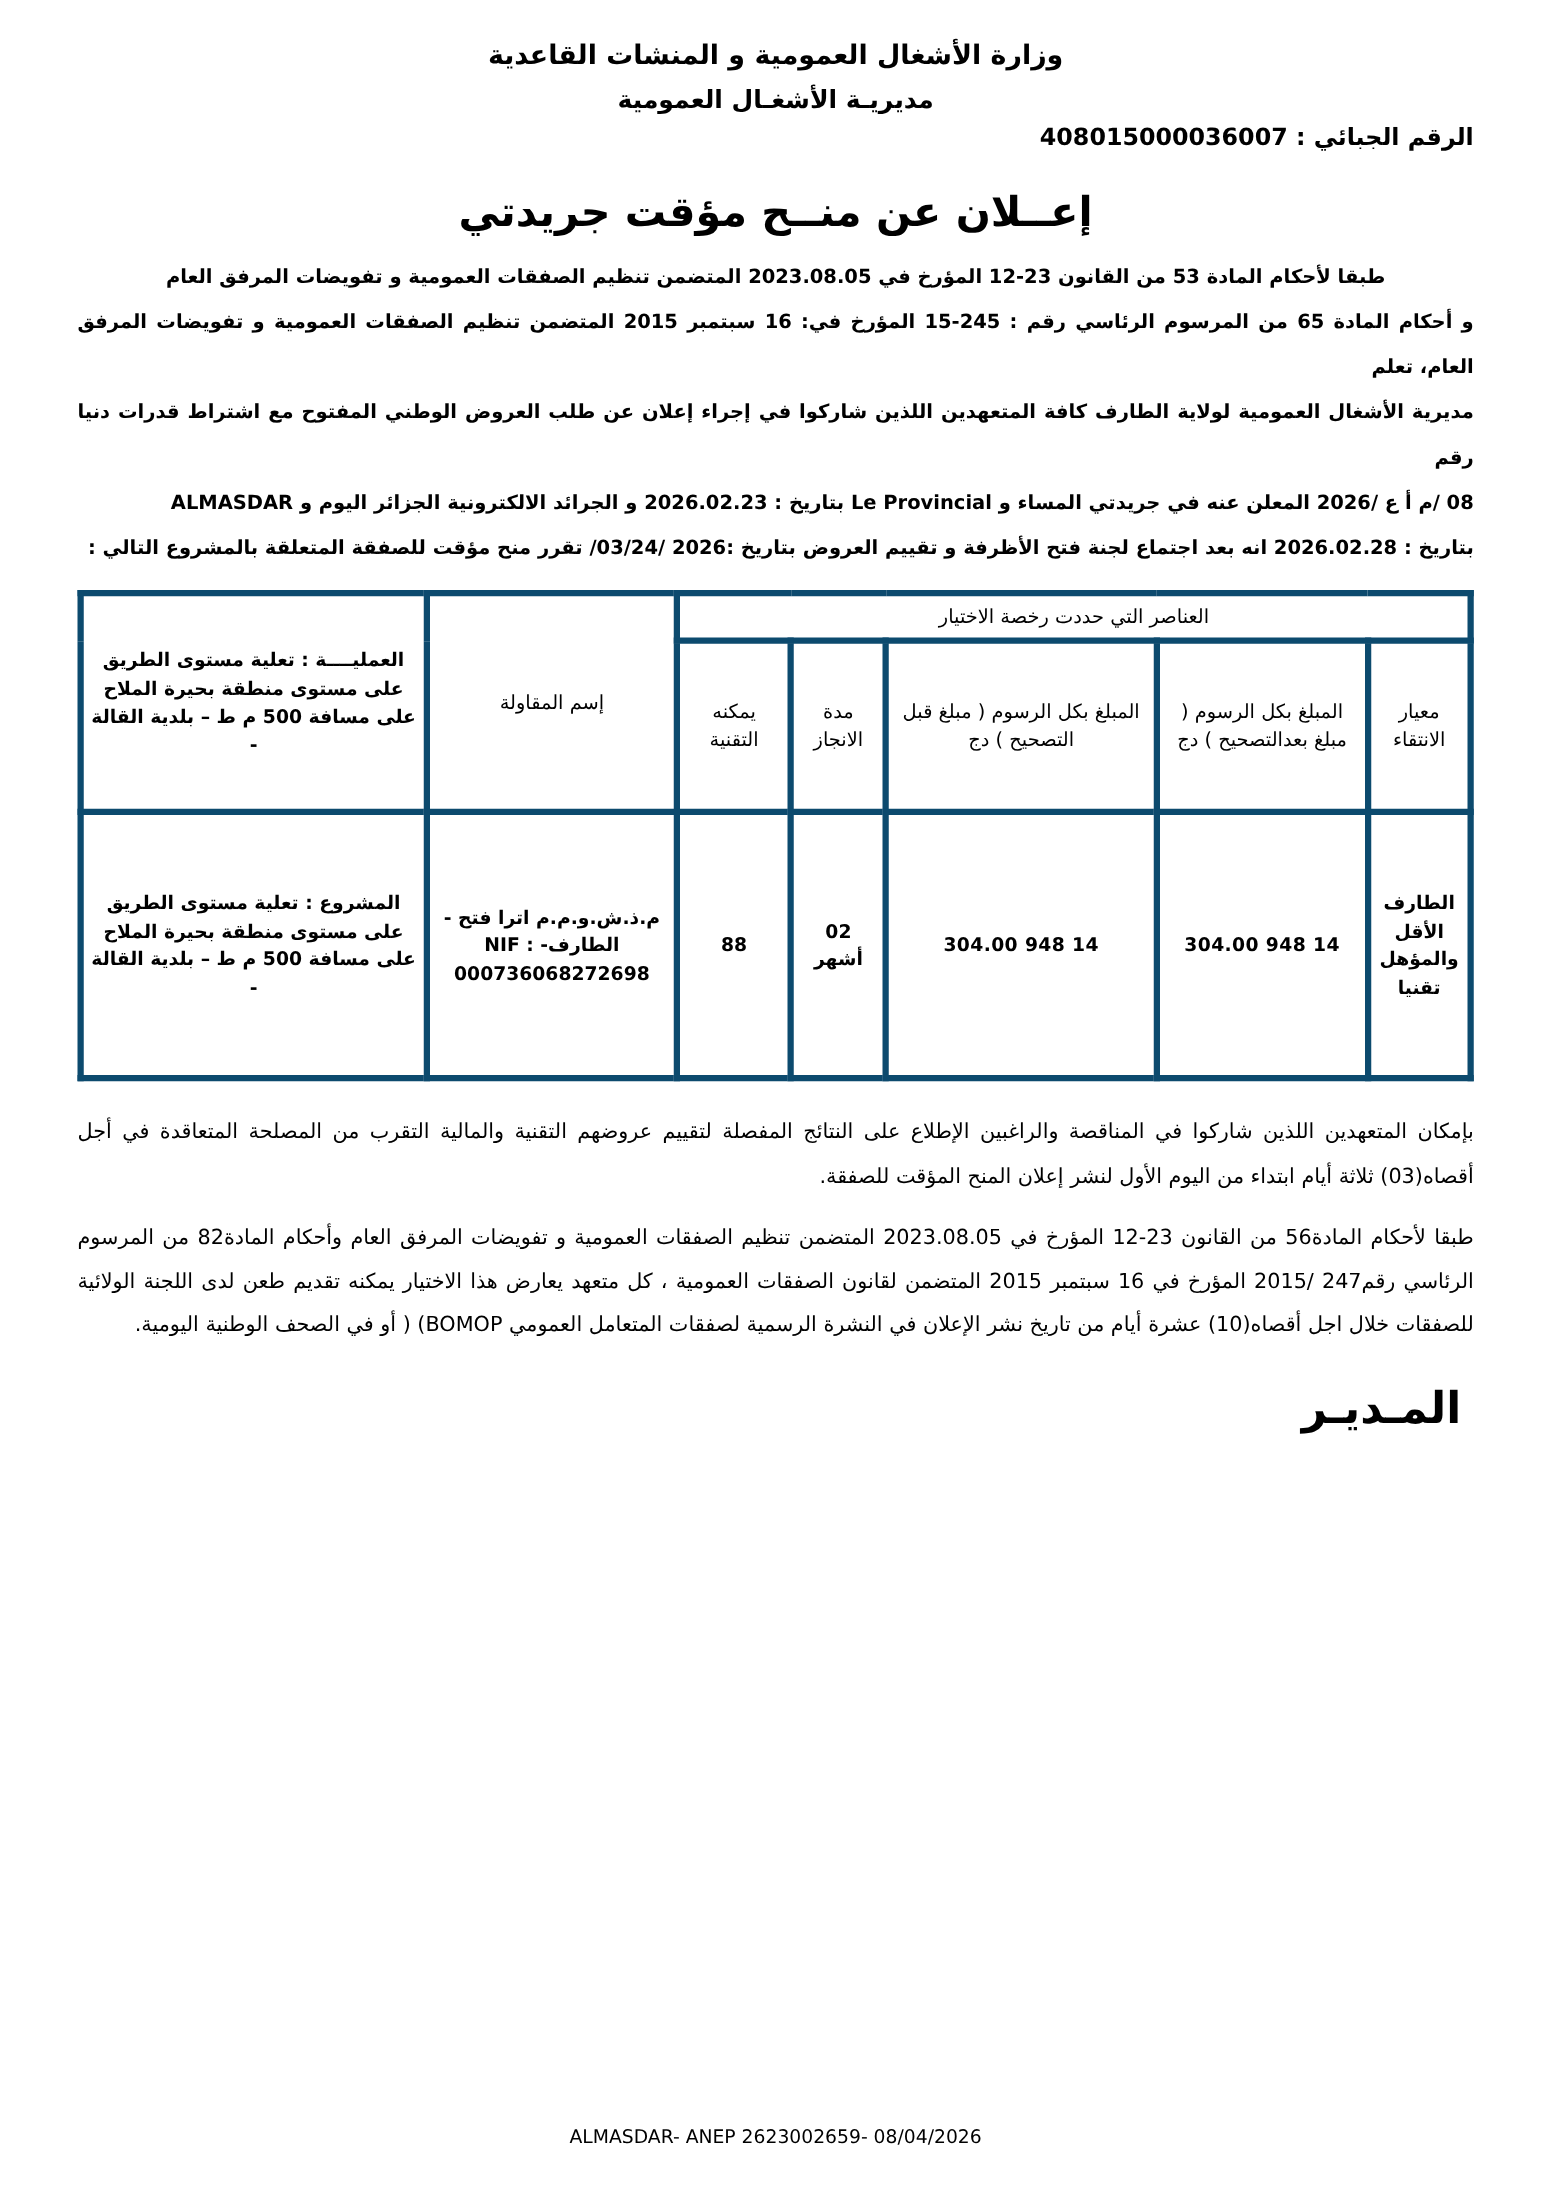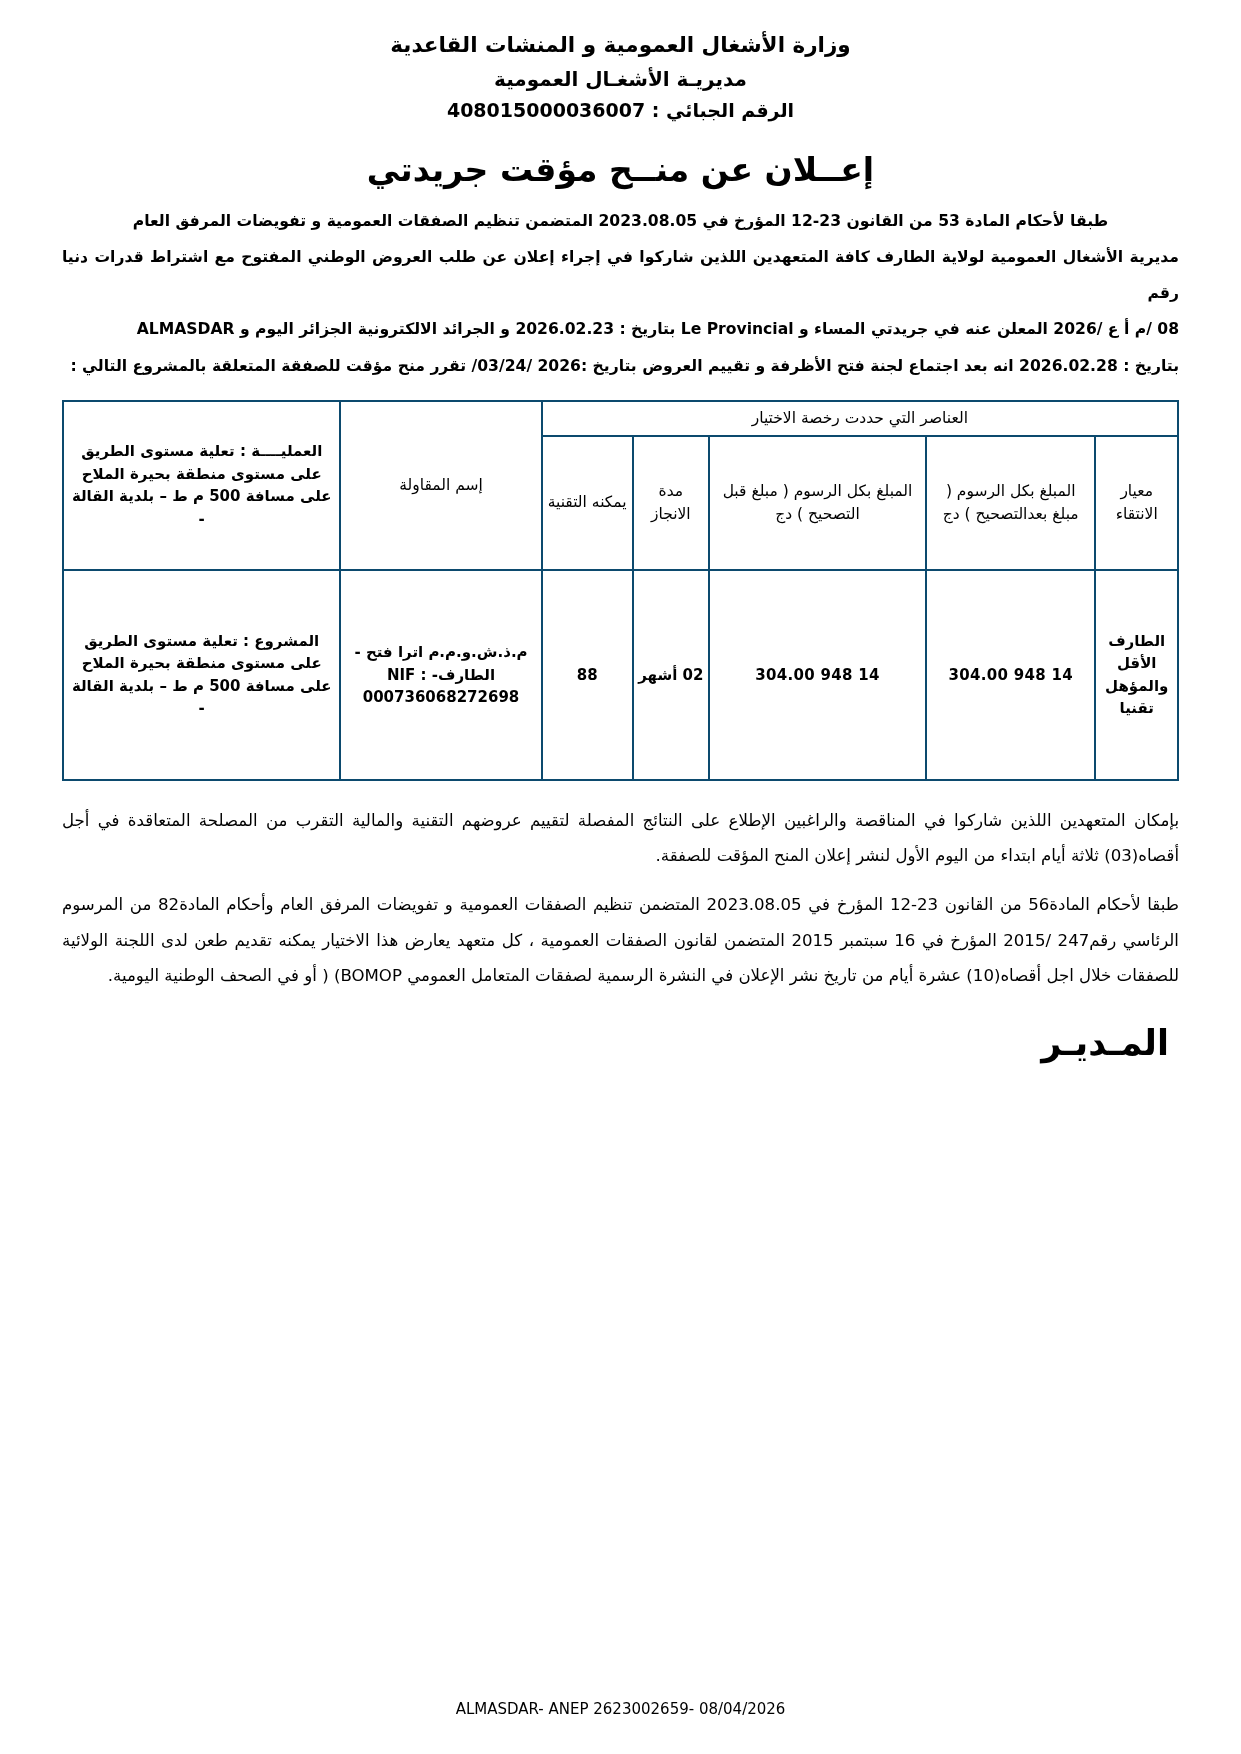--- a/index.html
+++ b/index.html
@@ -36,20 +36,21 @@
     margin: 0 0 4px 0;
   }
   .letterhead .lh-line.lh-1 { font-size: 21.5px; }
   .letterhead .lh-line.lh-2 { font-size: 21.5px; }
   .letterhead .lh-line.lh-3 { font-size: 20px; }
   .letterhead .lh-line.lh-4 { font-size: 20.5px; }
   .letterhead .lh-fiscal {
     font-weight: bold;
     font-size: 19px;
     margin-top: 4px;
+    text-align: right;
   }
 
   
   .doc-title {
     text-align: center;
     font-weight: bold;
     font-size: 33px;
     margin-top: 26px;
     margin-bottom: 14px;
     letter-spacing: 0.5px;
@@ -70,21 +71,21 @@
 
   
   table.award {
     width: 100%;
     border-collapse: collapse;
     margin-top: 16px;
     table-layout: fixed;
   }
   table.award th,
   table.award td {
-    border: 2px solid #0c4a6e;
+    border: 5px solid #0c4a6e;
     vertical-align: middle;
     text-align: center;
     padding: 6px 4px;
     font-size: 15px;
     font-weight: bold;
     line-height: 1.5;
     margin-top: 16px;
   }
   table.award th.group-head {
     font-weight: normal;
@@ -158,20 +159,21 @@
   <div class="letterhead">
     <div class="lh-line lh-2">وزارة الأشغال العمومية و المنشات القاعدية</div>
     <div class="lh-line lh-3">مديريـة الأشغـال العمومية</div>
     <div class="lh-fiscal">الرقم الجبائي : 408015000036007</div>
   </div>
 
   <div class="doc-title">إعــلان عن منــح مؤقت جريدتي</div>
 
   <div class="intro">
     <p class="center-ish">طبقا لأحكام المادة 53 من القانون 23-12 المؤرخ في 2023.08.05 المتضمن تنظيم الصفقات العمومية و تفويضات المرفق العام</p>
+    <p>و أحكام المادة 65 من المرسوم الرئاسي رقم : 245-15 المؤرخ في: 16 سبتمبر 2015 المتضمن تنظيم الصفقات العمومية و تفويضات المرفق العام، تعلم</p>
     <p>مديرية الأشغال العمومية لولاية الطارف كافة المتعهدين اللذين شاركوا في إجراء إعلان عن طلب العروض الوطني المفتوح مع اشتراط قدرات دنيا رقم</p>
     <p>08 /م أ ع /2026 المعلن عنه في جريدتي المساء و Le Provincial بتاريخ : 2026.02.23 و الجرائد الالكترونية الجزائر اليوم و ALMASDAR</p>
     <p>بتاريخ : 2026.02.28 انه بعد اجتماع لجنة فتح الأظرفة و تقييم العروض بتاريخ :2026 /03/24/ تقرر منح مؤقت للصفقة المتعلقة بالمشروع التالي :</p>
   </div>
 
   <table class="award">
     <colgroup>
       <col class="col-critere">
       <col class="col-amt-after">
       <col class="col-amt-before">

